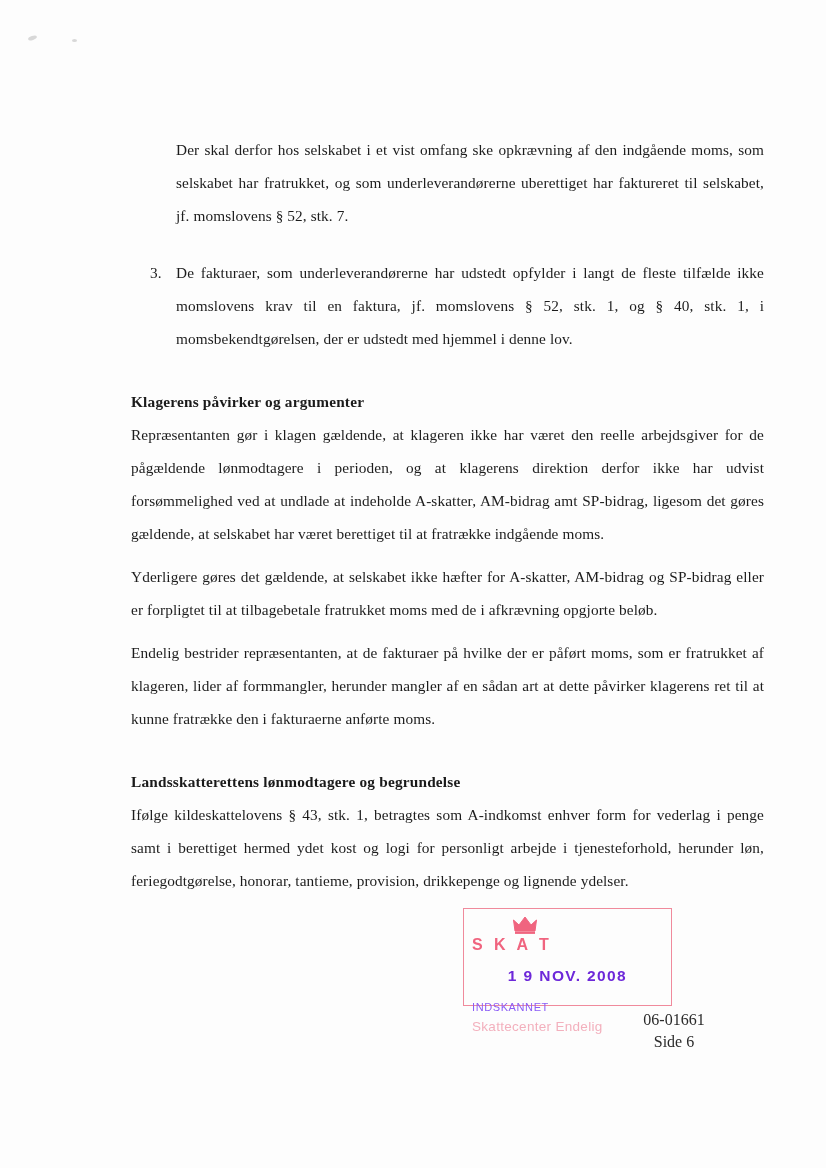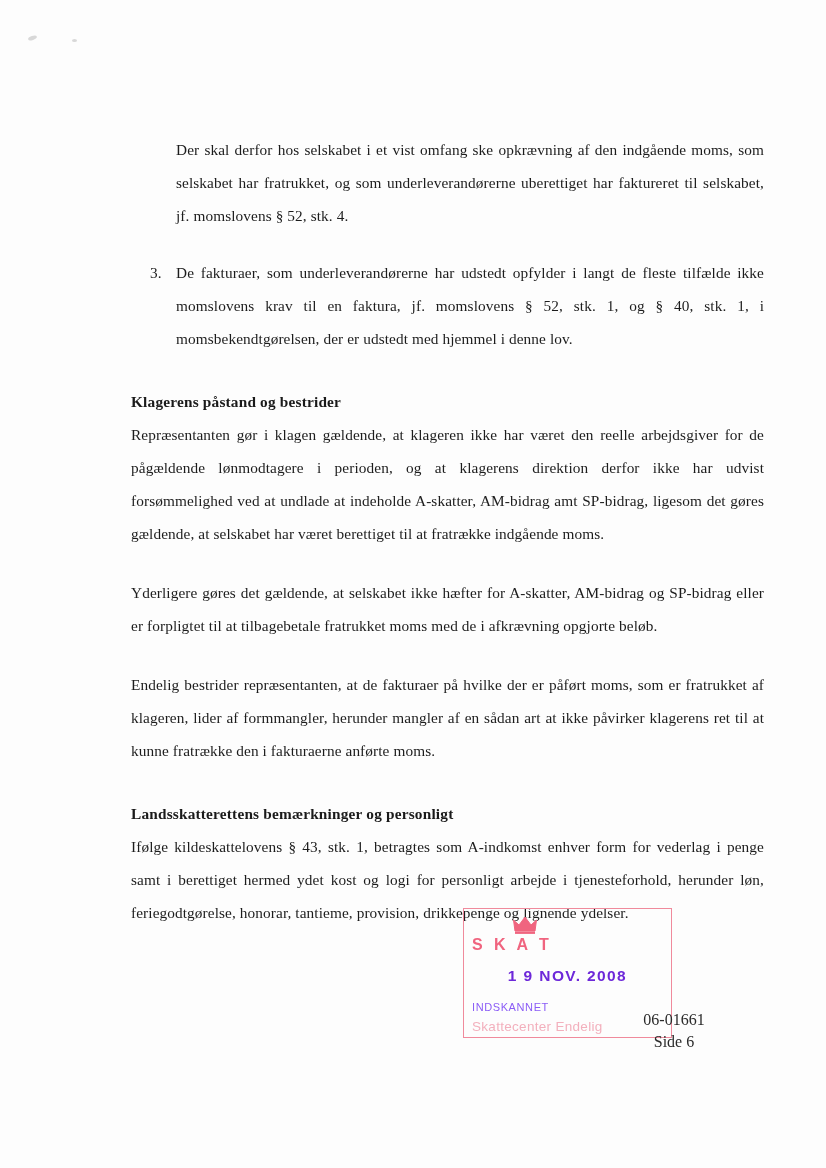--- a/index.html
+++ b/index.html
@@ -72,30 +72,30 @@
 
   h2.section {
     font-size: 15.3px;
     font-weight: bold;
     line-height: 33px;
     margin: 30px 0 0 0;
     letter-spacing: 0.2px;
   }
 
   .para-gap {
-    margin-top: 26px;
+    margin-top: 10px;
   }
 
   
   .stamp {
     position: absolute;
     left: 463px;
     top: 908px;
     width: 209px;
-    height: 130px;
+    height: 98px;
     border: 1.6px solid #f08a9c;
     box-sizing: border-box;
     color: #f26d85;
     font-family: "Liberation Sans", sans-serif;
     text-decoration: underline;
   }
   .stamp .crown {
     position: absolute;
     left: 48px;
     top: 6px;
@@ -154,38 +154,38 @@
 </head>
 <body>
 
 <div class="page">
 
   <div class="scan-speck speck-a"></div>
   <div class="scan-speck speck-b"></div>
 
   <div class="content">
 
-    <p class="indent-block">Der skal derfor hos selskabet i et vist omfang ske opkrævning af den indgående moms, som selskabet har fratrukket, og som underleverandørerne uberettiget har faktureret til selskabet, jf. momslovens § 52, stk. 4.</p>
+    <p class="indent-block">Der skal derfor hos selskabet i et vist omfang ske opkrævning af den indgående moms, som selskabet har fratrukket, og som underleverandørerne uberettiget har faktureret til selskabet, jf. momslovens § 52, stk. 7.</p>
 
     <ol class="numbered">
       <li>
         <span class="num">3.</span>
         <span>De fakturaer, som underleverandørerne har udstedt opfylder i langt de fleste tilfælde ikke momslovens krav til en faktura, jf. momslovens § 52, stk. 1, og § 40, stk. 1, i momsbekendtgørelsen, der er udstedt med hjemmel i denne lov.</span>
       </li>
     </ol>
 
-    <h2 class="section">Klagerens påstand og bestrider</h2>
+    <h2 class="section">Klagerens påvirker og argumenter</h2>
 
     <p>Repræsentanten gør i klagen gældende, at klageren ikke har været den reelle arbejdsgiver for de pågældende lønmodtagere i perioden, og at klagerens direktion derfor ikke har udvist forsømmelighed ved at undlade at indeholde A-skatter, AM-bidrag amt SP-bidrag, ligesom det gøres gældende, at selskabet har været berettiget til at fratrække indgående moms.</p>
 
     <p class="para-gap">Yderligere gøres det gældende, at selskabet ikke hæfter for A-skatter, AM-bidrag og SP-bidrag eller er forpligtet til at tilbagebetale fratrukket moms med de i afkrævning opgjorte beløb.</p>
 
-    <p class="para-gap">Endelig bestrider repræsentanten, at de fakturaer på hvilke der er påført moms, som er fratrukket af klageren, lider af formmangler, herunder mangler af en sådan art at ikke påvirker klagerens ret til at kunne fratrække den i fakturaerne anførte moms.</p>
-
-    <h2 class="section">Landsskatterettens bemærkninger og personligt</h2>
+    <p class="para-gap">Endelig bestrider repræsentanten, at de fakturaer på hvilke der er påført moms, som er fratrukket af klageren, lider af formmangler, herunder mangler af en sådan art at dette påvirker klagerens ret til at kunne fratrække den i fakturaerne anførte moms.</p>
+
+    <h2 class="section">Landsskatterettens lønmodtagere og begrundelse</h2>
 
     <p>Ifølge kildeskattelovens § 43, stk. 1, betragtes som A-indkomst enhver form for vederlag i penge samt i berettiget hermed ydet kost og logi for personligt arbejde i tjenesteforhold, herunder løn, feriegodtgørelse, honorar, tantieme, provision, drikkepenge og lignende ydelser.</p>
 
   </div>
 
   <div class="stamp">
     <svg class="crown" viewBox="0 0 26 20">
       <path d="M3 16 L1.5 5 L7 10 L13 2 L19 10 L24.5 5 L23 16 Z" fill="#f0647f" stroke="#f0647f" stroke-width="1"></path>
       <rect x="3" y="16.5" width="20" height="2.4" fill="#f0647f"></rect>
     </svg>

